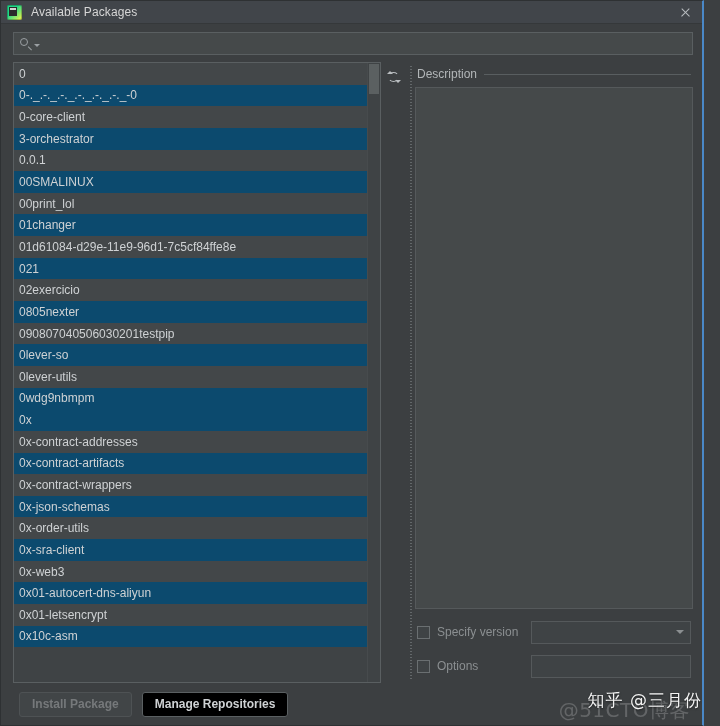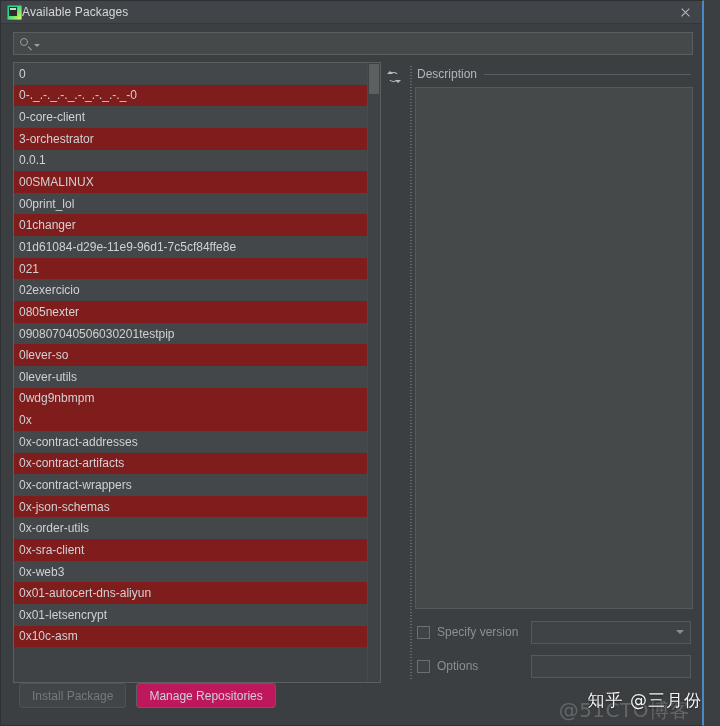--- a/index.html
+++ b/index.html
@@ -66,20 +66,21 @@
   #app-icon::after {
     content: ""; position: absolute; left: 2px; top: 2px;
     width: 8px; height: 9px; background: #2b2b2b;
   }
   #app-icon::before {
     content: ""; position: absolute; left: 3px; top: 3.5px;
     width: 6px; height: 2px;
     background: #cfd3cf; z-index: 2;
   }
   #dialog-title {
+    margin-left: 9px;
     font-size: 12px; color: #d6d6d6;
     letter-spacing: .1px;
   }
   #titlebar-spacer { flex: 1; }
   #close-button {
     width: 26px; height: 21px; flex: none;
     position: relative; cursor: default;
   }
   #close-button::before, #close-button::after {
     content: ""; position: absolute; left: 8px; top: 10px;
@@ -141,21 +142,21 @@
   }
   .pkg-row {
     height: 21.65px;
     display: flex; align-items: center;
     padding-left: 5px;
     font-size: 12px; color: #cfd2d4;
     white-space: nowrap; overflow: hidden;
     cursor: default;
   }
   .pkg-row.alt { background: #434749; }
-  .pkg-row.odd { background: #7f1d1d; }
+  .pkg-row.odd { background: #0c4a6e; }
 
   #list-scrollbar {
     width: 13px; flex: none;
     background: #3f4345; position: relative;
     border-left: 1px solid #474b4d;
   }
   #list-scroll-thumb {
     position: absolute; left: 1px; top: 1px;
     width: 10px; height: 30px;
     background: #5b6061;
@@ -254,29 +255,30 @@
   .combo-caret {
     width: 0; height: 0;
     border-left: 4.2px solid transparent;
     border-right: 4.2px solid transparent;
     border-top: 4.6px solid #8b8f91;
   }
 
   
   #footer {
     flex: none; height: 42px;
-    display: flex; align-items: flex-start;
+    display: flex; align-items: center;
     padding: 0 12px;
     position: relative;
+    font-weight: bold;
   }
   .btn {
     height: 25px; min-width: 104px;
     border: 1px solid #5b6062;
     border-radius: 3px;
-    background: #be185d;
+    background: #000000;
     color: #cfd2d4;
     font-family: "Liberation Sans", sans-serif;
     font-size: 12px;
     display: flex; align-items: center; justify-content: center;
     padding: 0 12px; cursor: default;
   }
   .btn.disabled {
     background: #414547;
     border-color: #4e5254;
     color: #76797b;

